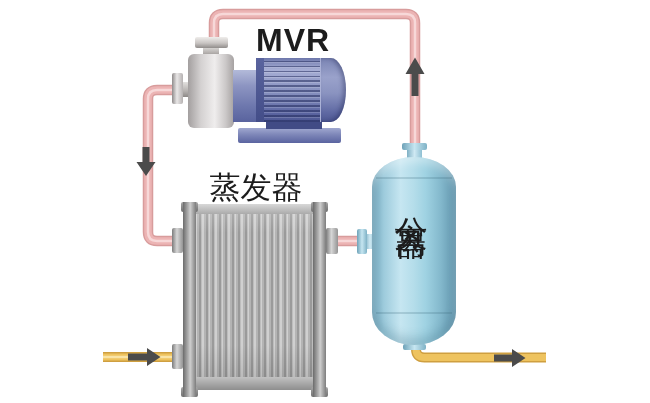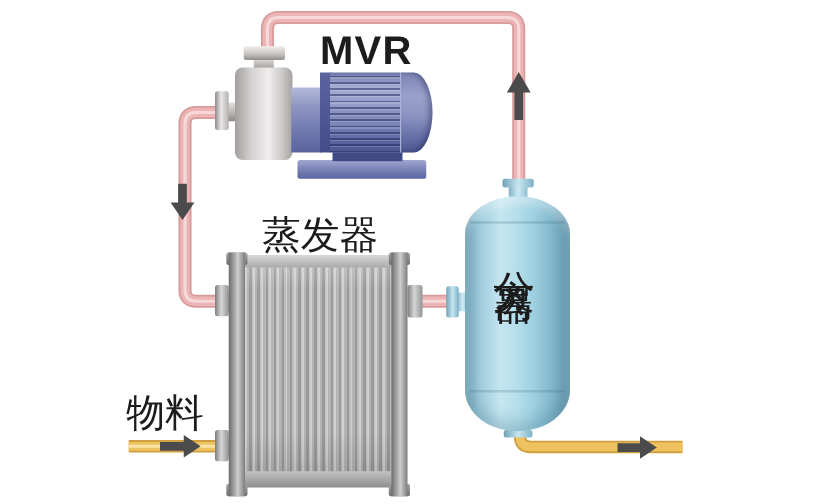--- a/index.html
+++ b/index.html
@@ -147,15 +147,14 @@
     <div class="abs sep-flange" style="left:357px;top:229px;width:10px;height:25px;"></div>
     <div class="abs sep-shell" style="left:372px;top:157px;width:84px;height:188px;">
       <div class="abs sep-seam" style="left:4px;top:20px;width:76px;"></div>
       <div class="abs sep-seam" style="left:4px;bottom:31px;width:76px;"></div>
     </div>
     <div class="abs sep-vtext lbl" style="left:393px;top:190px;height:120px;z-index:3;">分离器</div>
   </div>
 
   <div class="abs lbl lbl-cn" style="left:200px;top:172px;width:112px;text-align:center;">蒸发器</div>
   <div class="abs lbl lbl-mvr" style="left:256px;top:24px;">MVR</div>
-  <div class="abs lbl lbl-cn" style="left:101px;top:315px;">物料</div>
 
 </div>
 
 </body></html>

